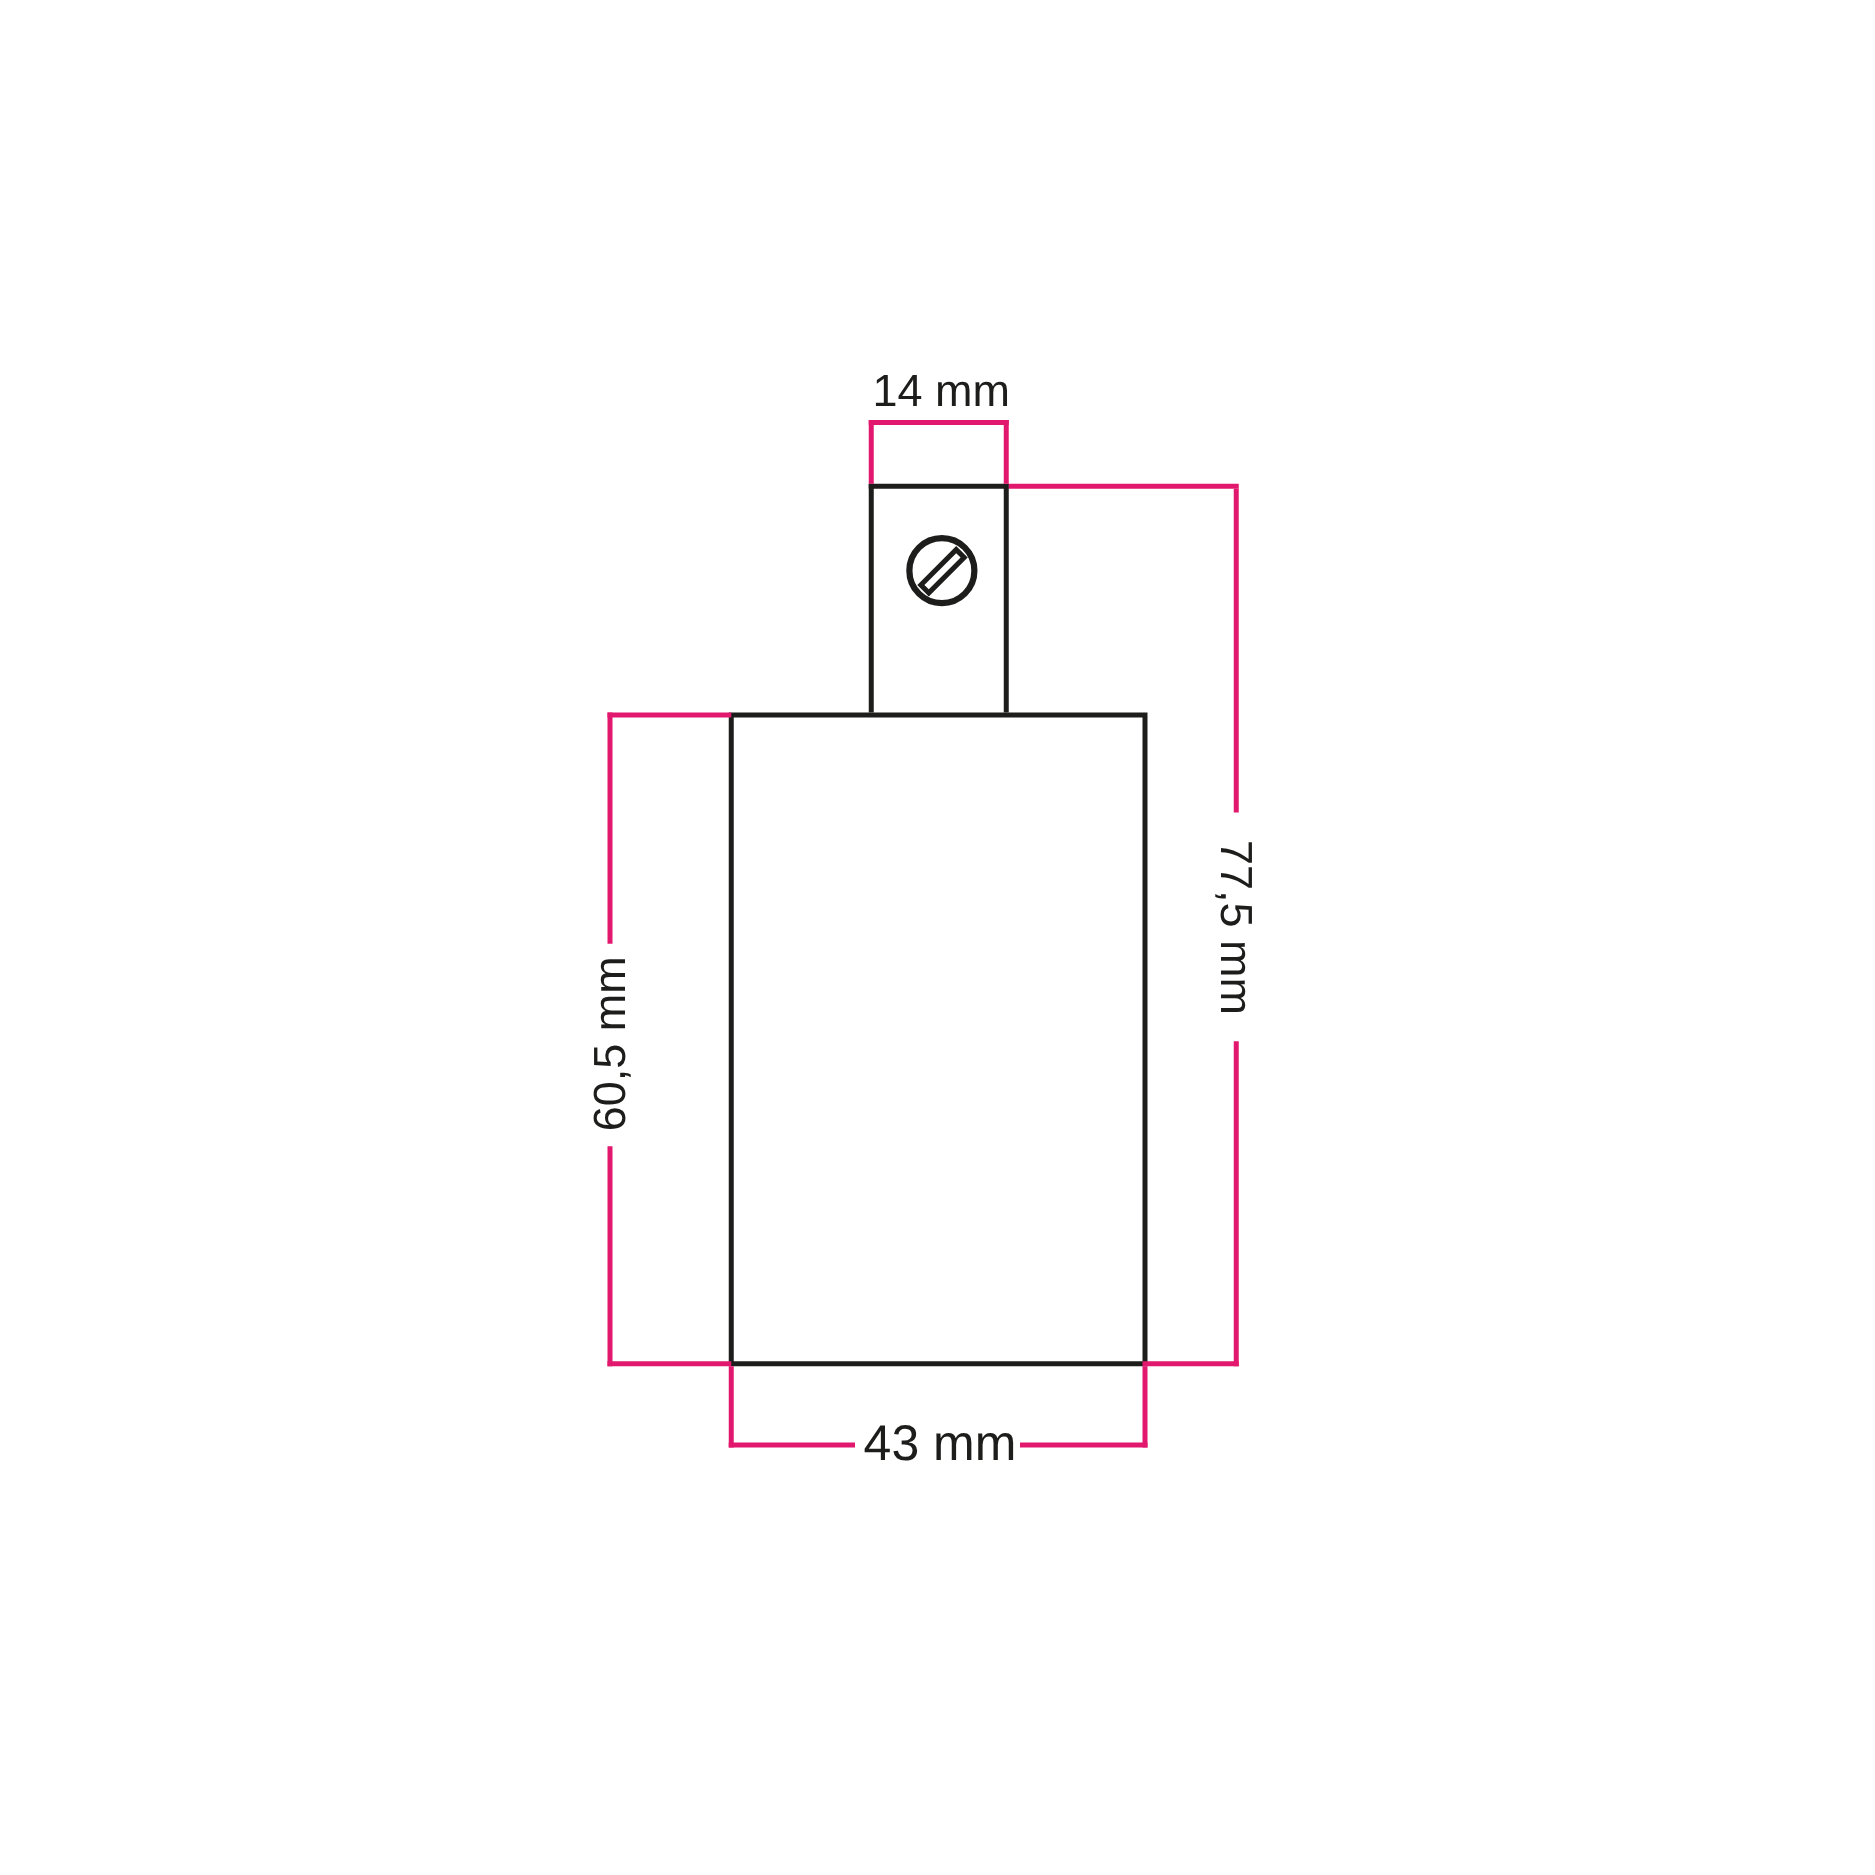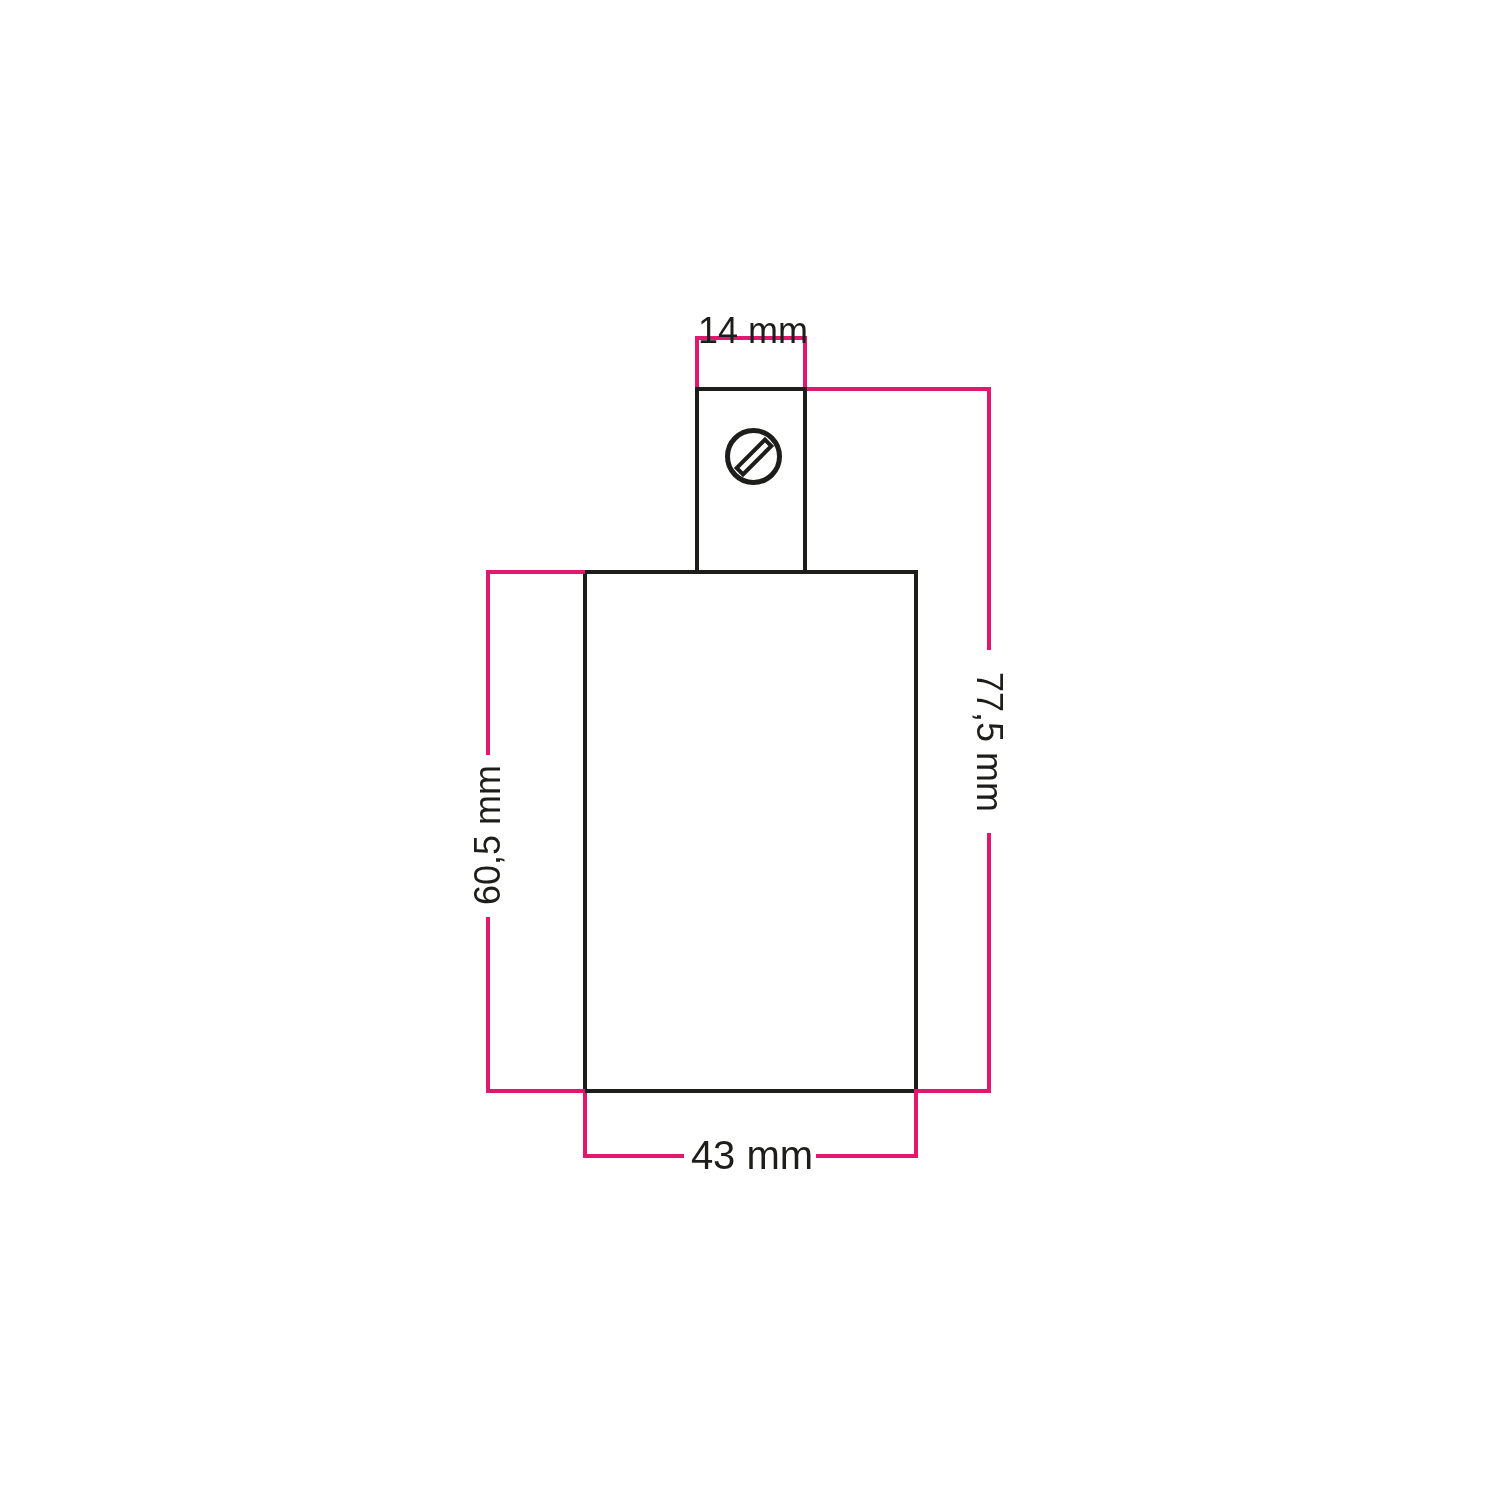--- a/index.html
+++ b/index.html
@@ -85,21 +85,20 @@
   .dim-label {
     position: absolute;
     color: var(--ink);
     white-space: nowrap;
     transform: translate(-50%, -50%);
     line-height: 1;
   }
   .label-top {
     left: 753px; top: 313px;
     font-size: 36px;
-    margin-top: 18px;
   }
   .label-bottom {
     left: 752px; top: 1155px;
     font-size: 40px;
     text-align: center;
   }
   .label-left {
     left: 488px; top: 835px;
     font-size: 36px;
     transform: translate(-50%, -50%) rotate(-90deg);

